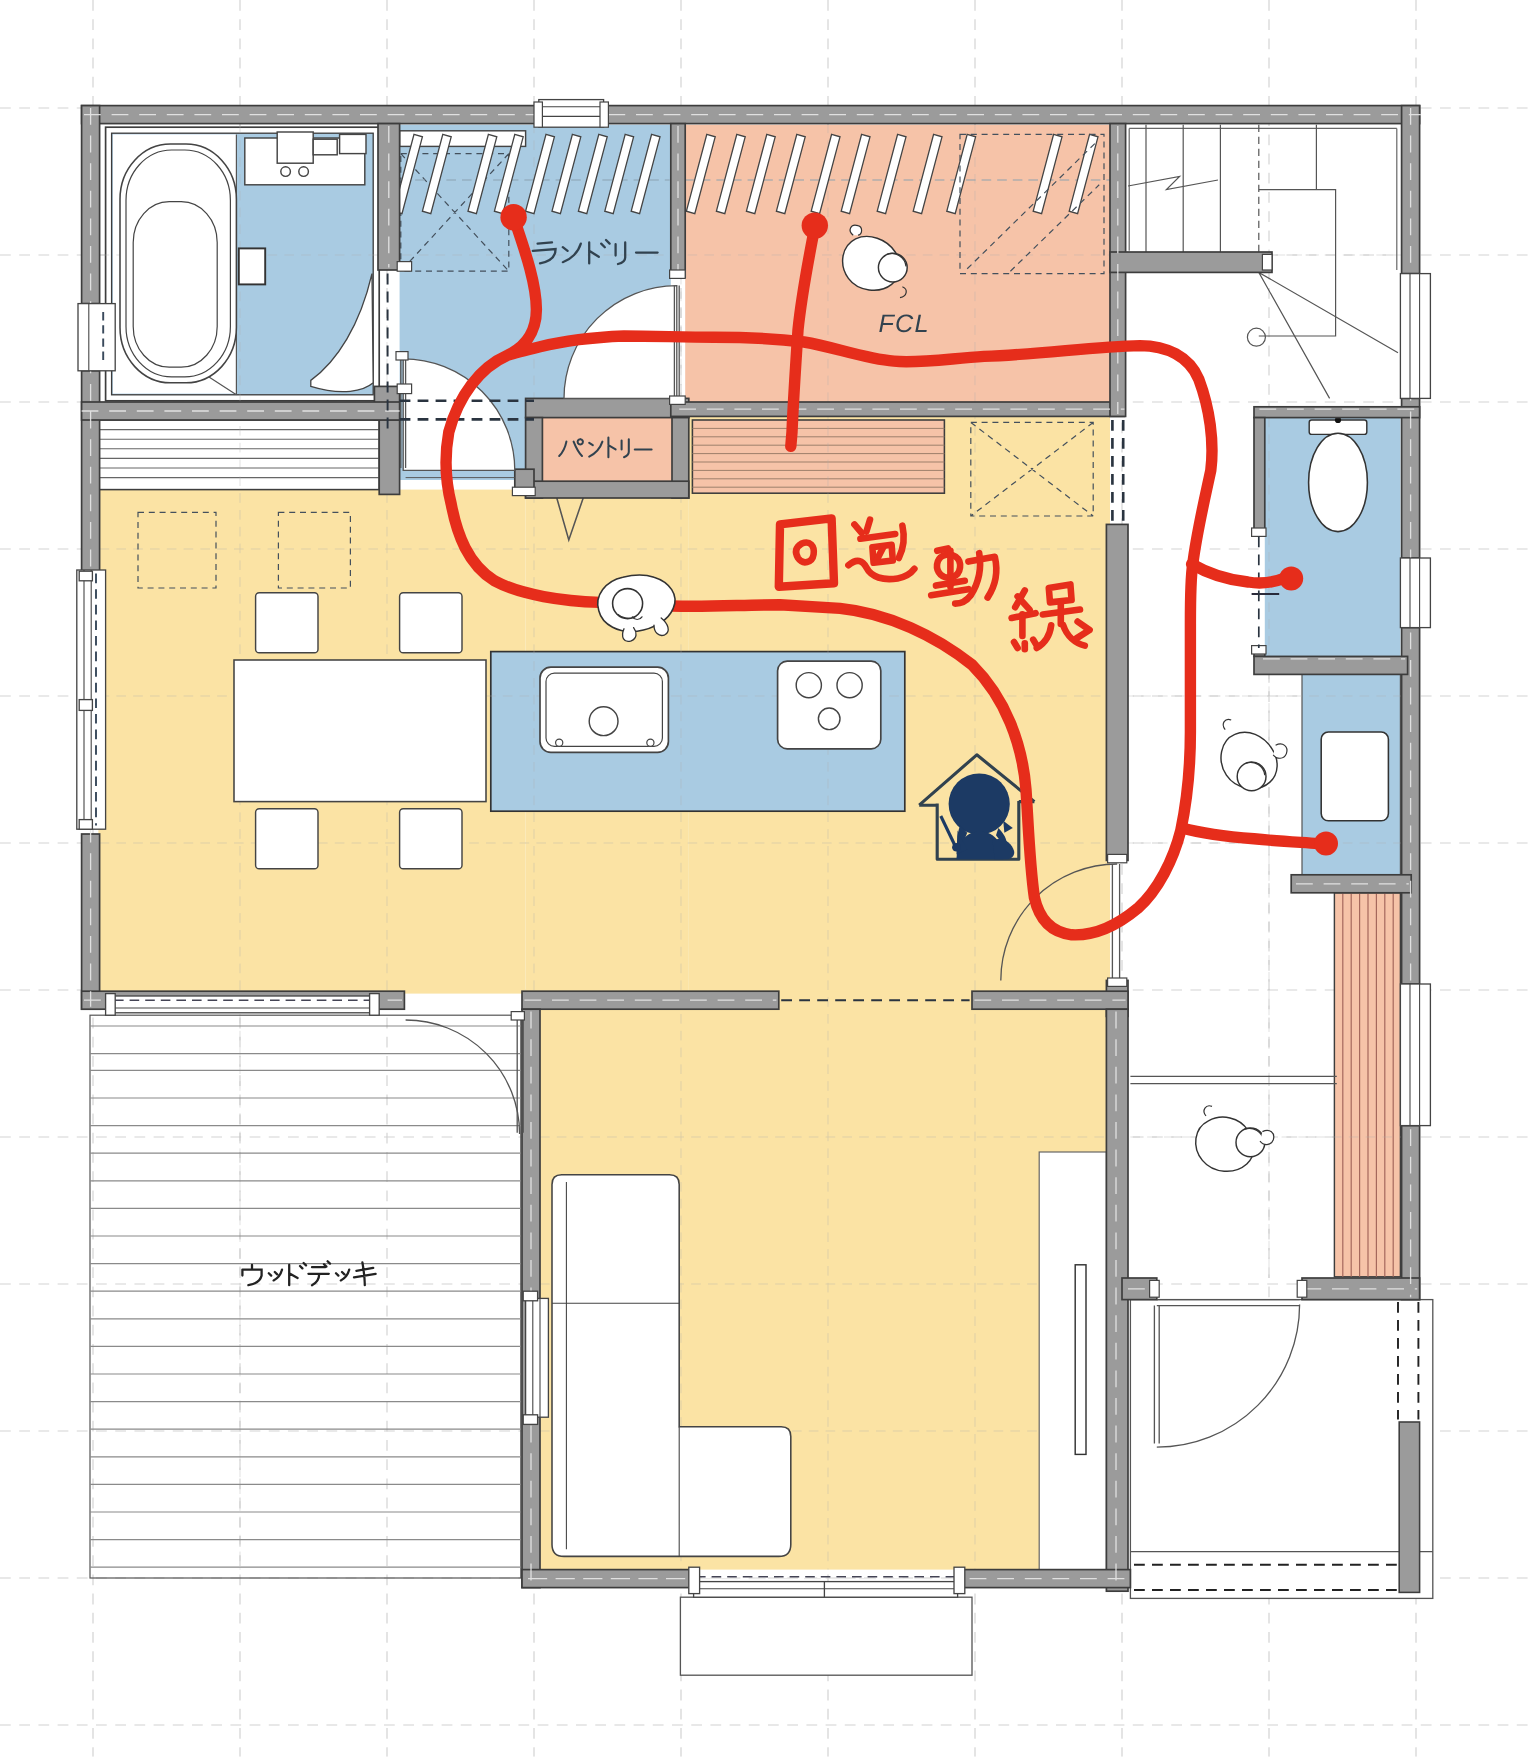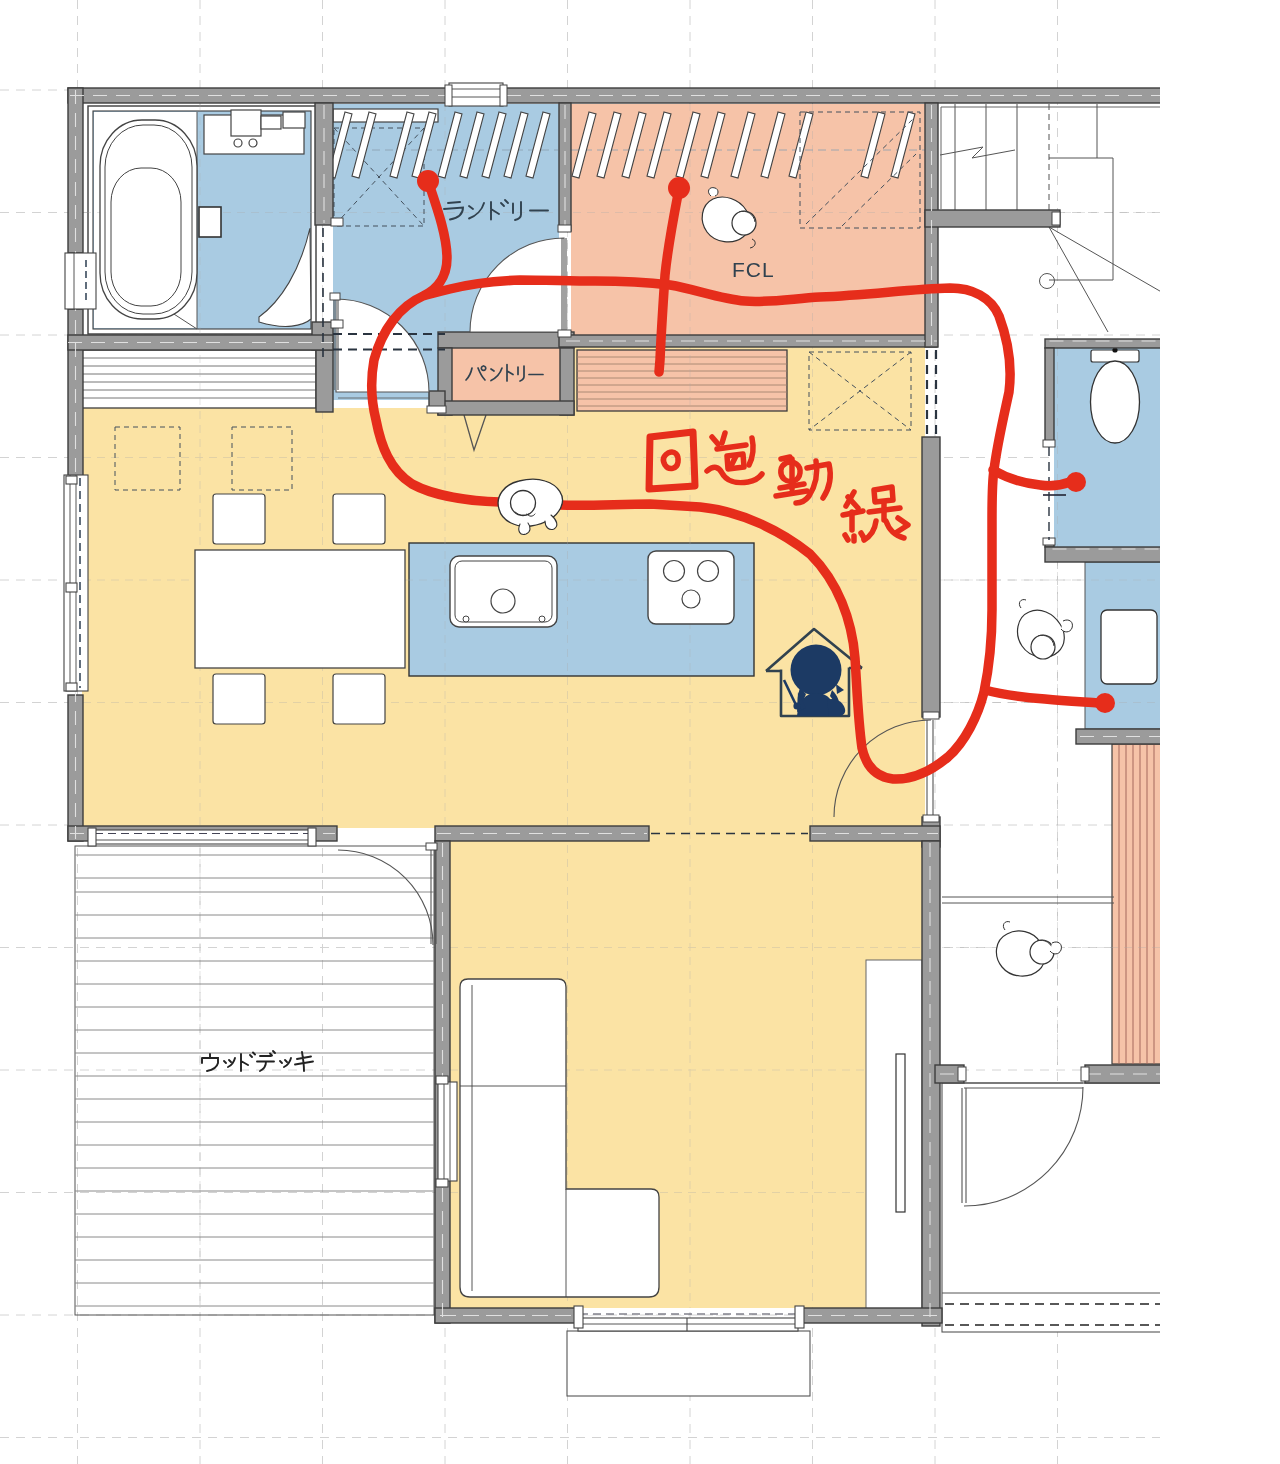--- a/index.html
+++ b/index.html
@@ -1,17 +1,17 @@
 <!DOCTYPE html>
 <html><head>
 <meta charset="utf-8">
 <style>
   html,body{margin:0;padding:0;background:#ffffff;}
-  .page{width:1160px;height:1464px;position:relative;overflow:hidden;
-        font-family:"Liberation Sans", sans-serif;}
+  .page{width:1280px;height:1464px;position:relative;overflow:hidden;
+        font-family:"Liberation Sans", sans-serif;font-style:italic;}
   svg{display:block}
 </style>
 </head>
 <body>
 <div class="page">
 <svg width="1280" height="1464" viewBox="0 0 1280 1464">
 <defs>
 </defs>
 
 <rect x="0" y="0" width="1280" height="1464" fill="#ffffff"></rect>

